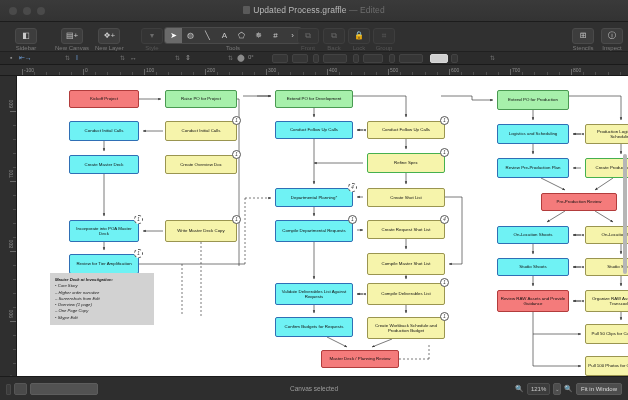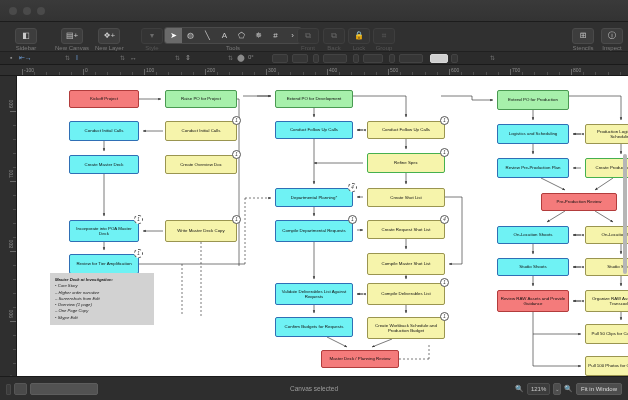--- a/index.html
+++ b/index.html
@@ -104,20 +104,24 @@
 </head>
 <body>
 
 <div id="app">
 
   <div class="titlebar">
     <div class="traffic">
       <div class="tl"></div>
       <div class="tl"></div>
       <div class="tl"></div>
+    </div>
+    <div class="doc-title">
+      <span class="doc-ico"></span><span>Updated Process.graffle</span>
+      <span class="edited">— Edited</span>
     </div>
   </div>
 
   <div class="toolbar">
     <div class="tgroup" style="left:14px;">
       <div class="tbtn">◧</div>
       <span class="tlab">Sidebar</span>
     </div>
     <div class="tgroup" style="left:55px;">
       <div class="tbtn">▤+</div>

